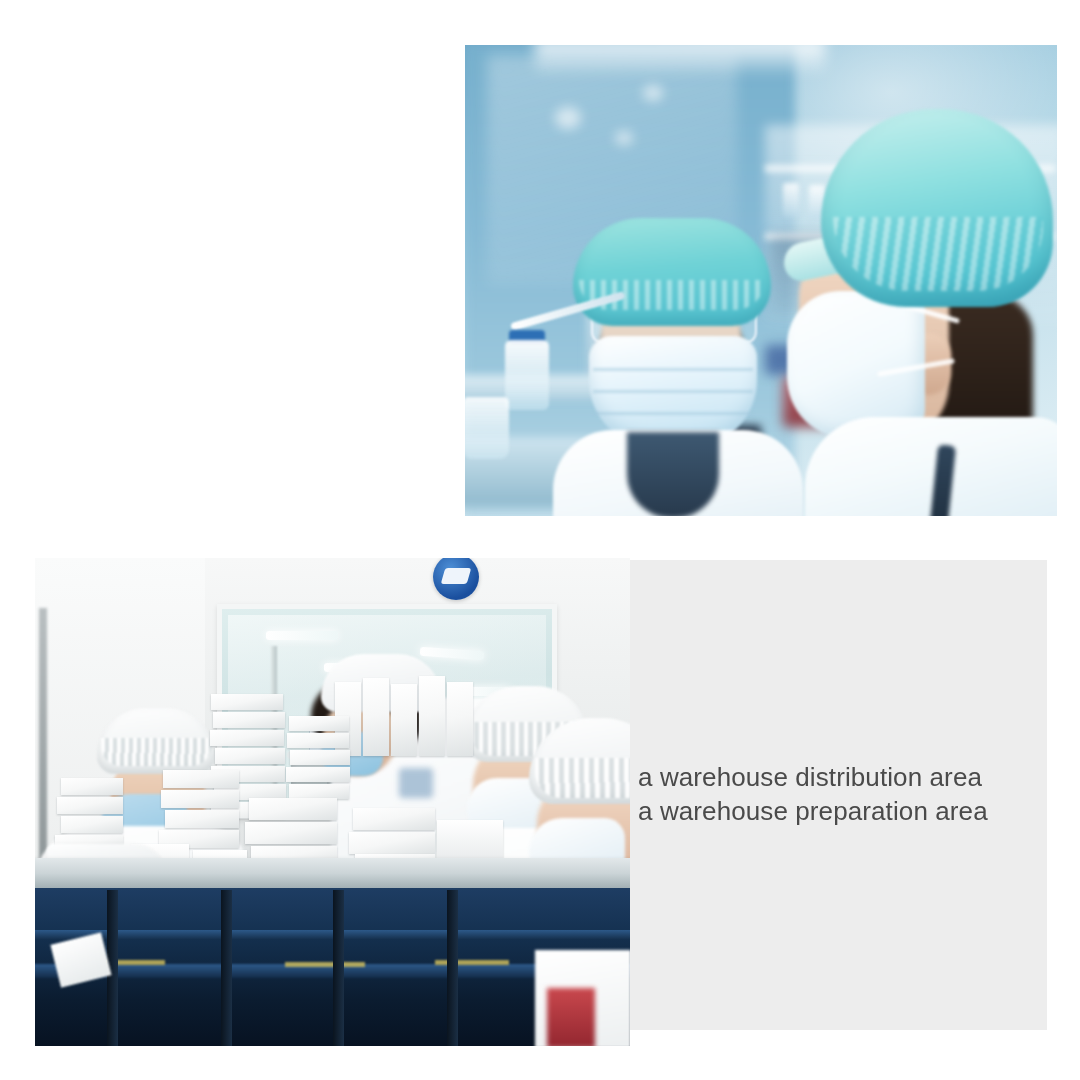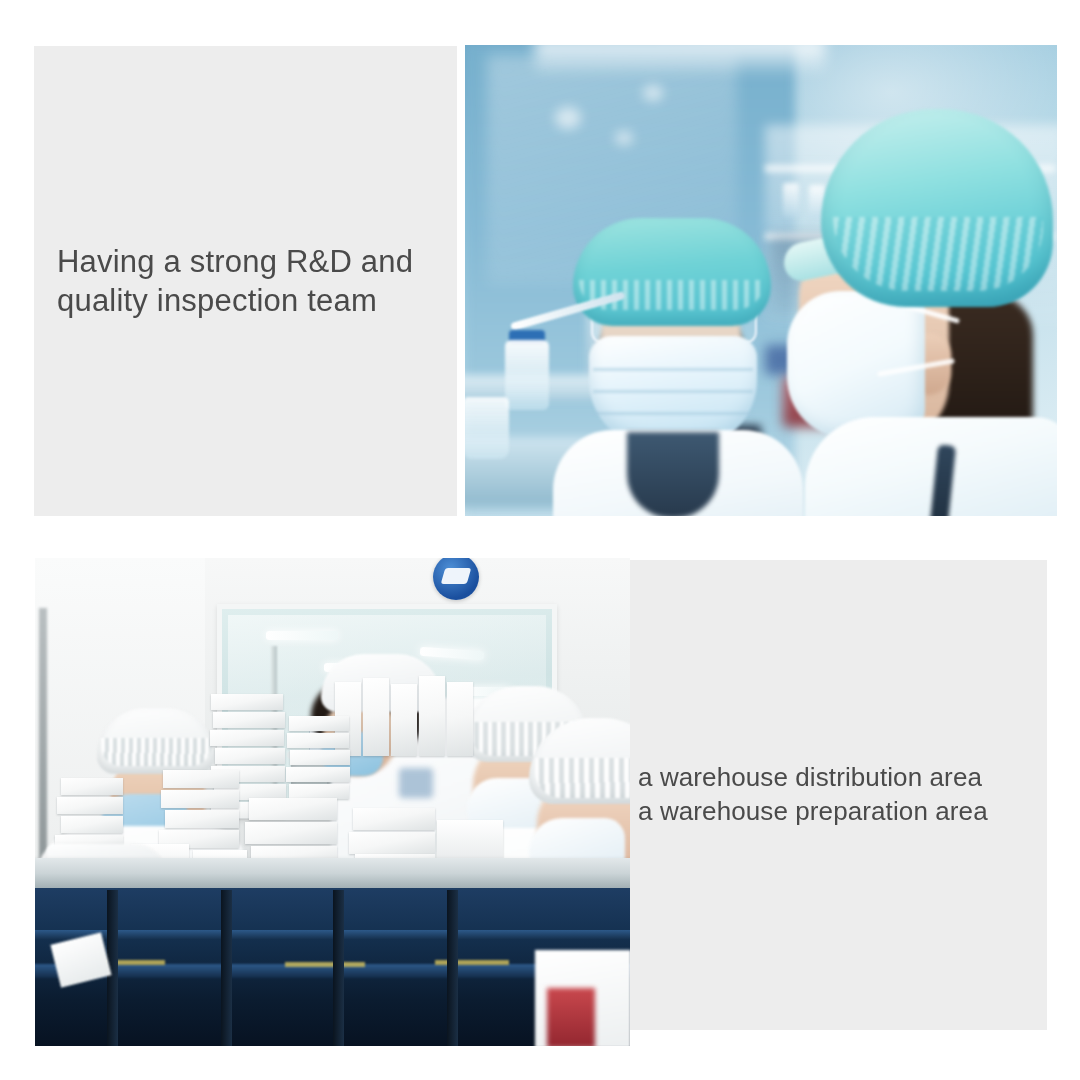--- a/index.html
+++ b/index.html
@@ -557,24 +557,20 @@
   .wh-red-low{
     position:absolute;left:512px;top:430px;width:48px;height:60px;
     background:linear-gradient(180deg,#c9484d,#92262f);filter:blur(2.6px);
   }
 </style>
 </head>
 <body>
 
 <div class="section-one">
 
-  <div class="panel-one">
-    <div class="caption-one">Having a strong R&amp;D and
-quality inspection team</div>
-  </div>
 
   <div class="photo-lab">
 
     <div class="lab-wall"></div>
     <div class="lab-wall-panel"></div>
     <div class="lab-ceil-light"></div>
     <div class="lab-spot" style="left:90px;top:62px;"></div>
     <div class="lab-spot" style="left:178px;top:40px;width:20px;height:16px;"></div>
     <div class="lab-spot" style="left:150px;top:86px;width:18px;height:14px;"></div>
 

